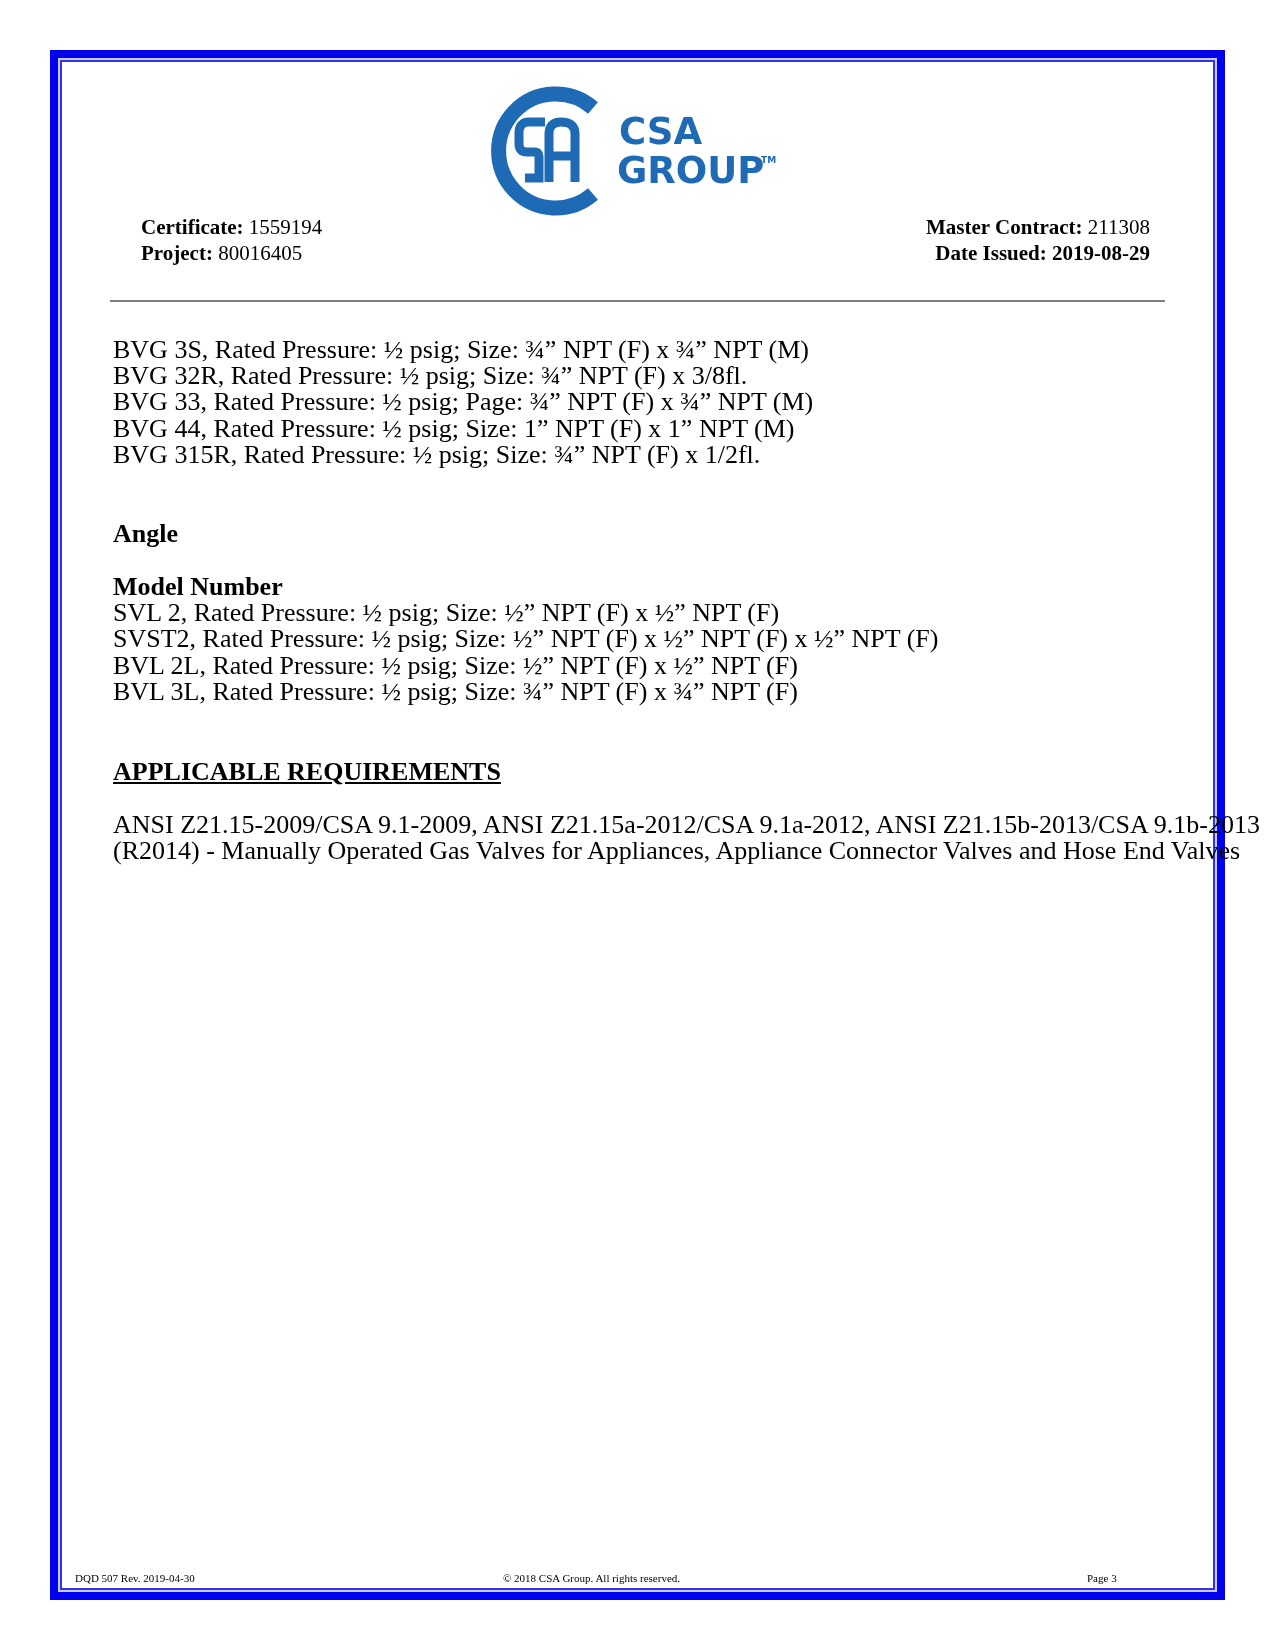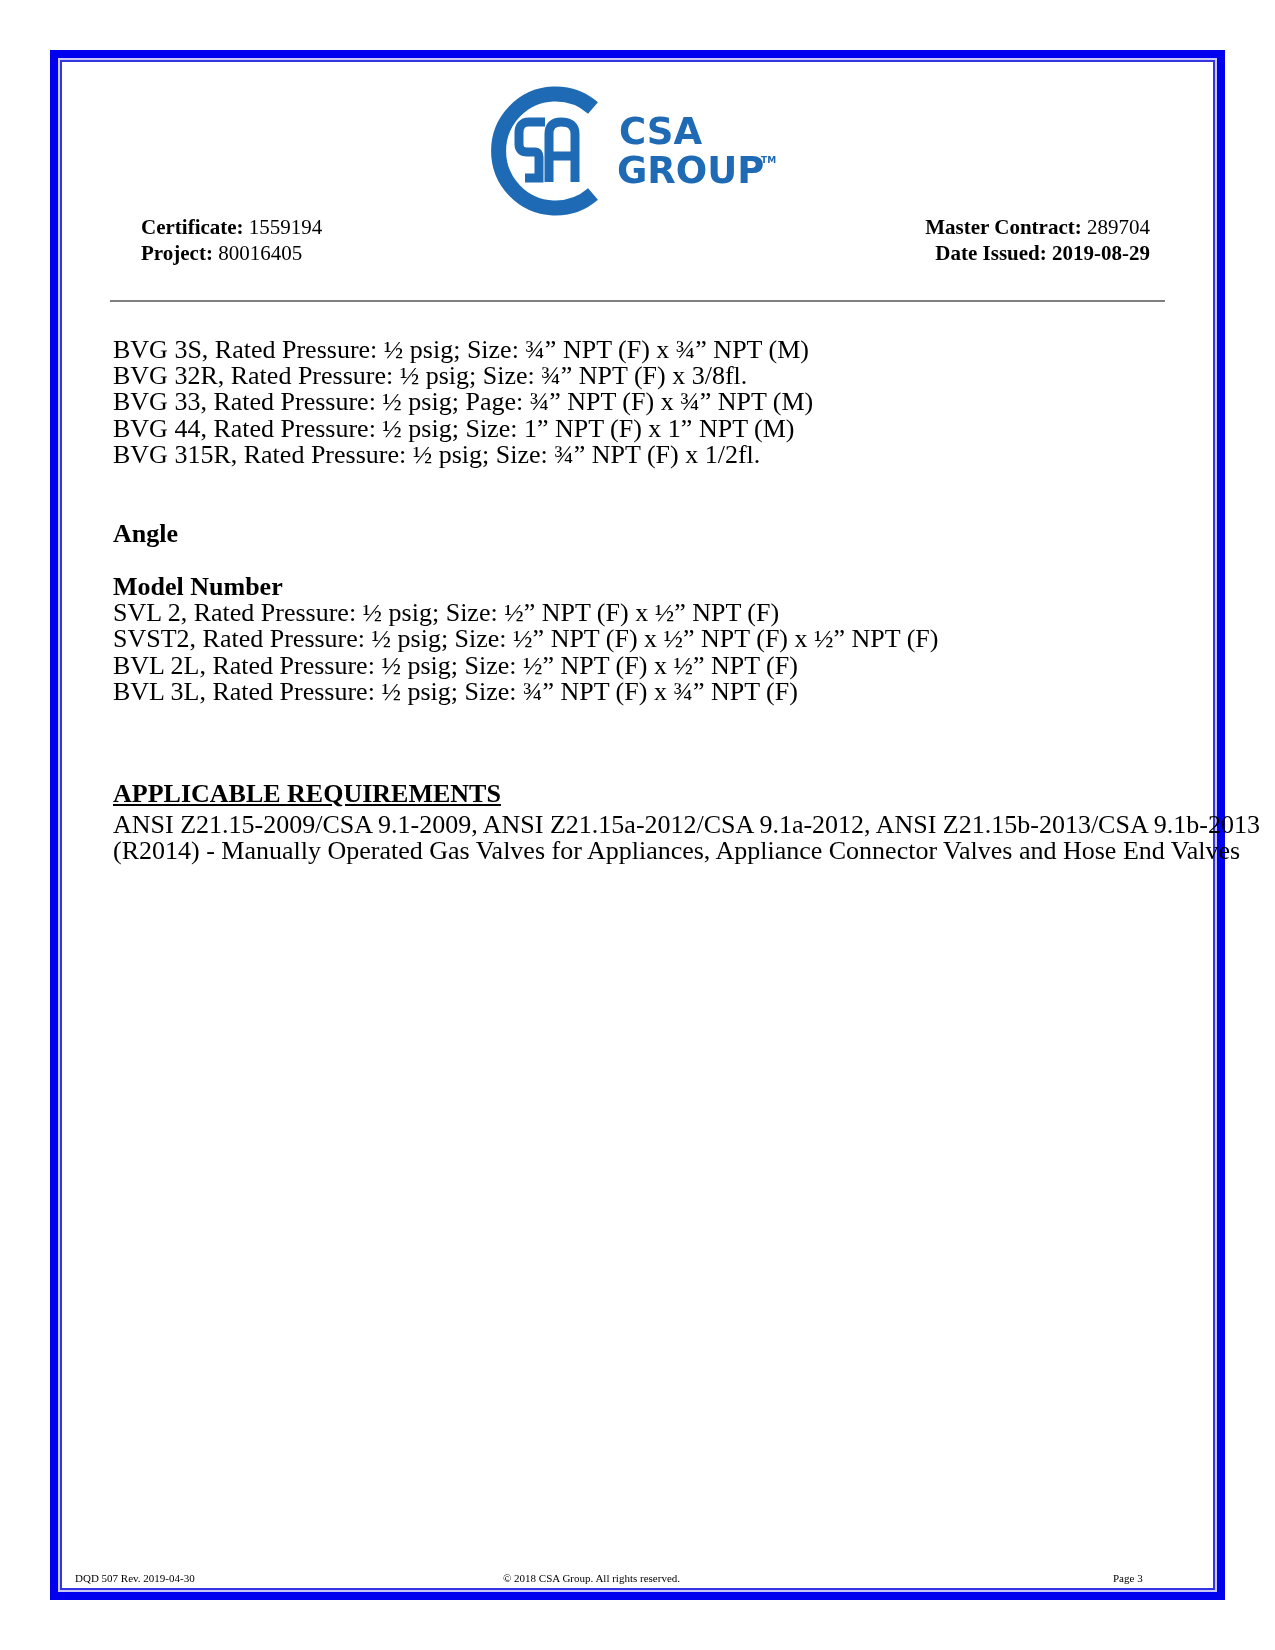--- a/index.html
+++ b/index.html
@@ -15,26 +15,26 @@
 
   .logo { position:absolute; left:489px; top:86px; width:300px; height:130px; }
   .hdr { position:absolute; font-size:21px; line-height:26px; white-space:nowrap; }
   .hdr b { font-weight:bold; }
   .hdr-left { left:124px; top:214px;margin-left:17px; }
   .hdr-right { right:125px; top:214px; text-align:right; }
   .rule { position:absolute; left:110px; top:300px; width:1055px; height:2px; background:#7f7f7f; }
 
   .line { position:absolute; left:113px; font-size:26px; line-height:26px; white-space:nowrap; }
   .bold { font-weight:bold; }
-  .ul { text-decoration:underline;margin-top:22px; }
+  .ul { text-decoration:underline; }
 
   .footer { position:absolute; top:1569px; font-size:11px; line-height:18px; white-space:nowrap; }
   .f-left { left:75px; }
   .f-center { left:503px; }
-  .f-right { left:1113px;text-align:center; }
+  .f-right { left:1087px;text-align:center; }
 </style>
 </head>
 <body>
 
 <div class="frame-outer"></div>
 <div class="frame-gap"></div>
 <div class="frame-line"></div>
 <div class="page"></div>
 
 <div class="logo">
@@ -59,21 +59,21 @@
     <span>1559194</span>
   </div>
   <div>
     <b>Project:</b>
     <span>80016405</span>
   </div>
 </div>
 <div class="hdr hdr-right">
   <div>
     <b>Master Contract:</b>
-    <span>289704</span>
+    <span>211308</span>
   </div>
   <div>
     <b>Date Issued:</b>
     <b>2019-08-29</b>
   </div>
 </div>
 <div class="rule"></div>
 
 <div class="line" style="top:337px">BVG 3S, Rated Pressure: ½ psig; Size: ¾” NPT (F) x ¾” NPT (M)</div>
 <div class="line" style="top:363px">BVG 32R, Rated Pressure: ½ psig; Size: ¾” NPT (F) x 3/8fl.</div>

